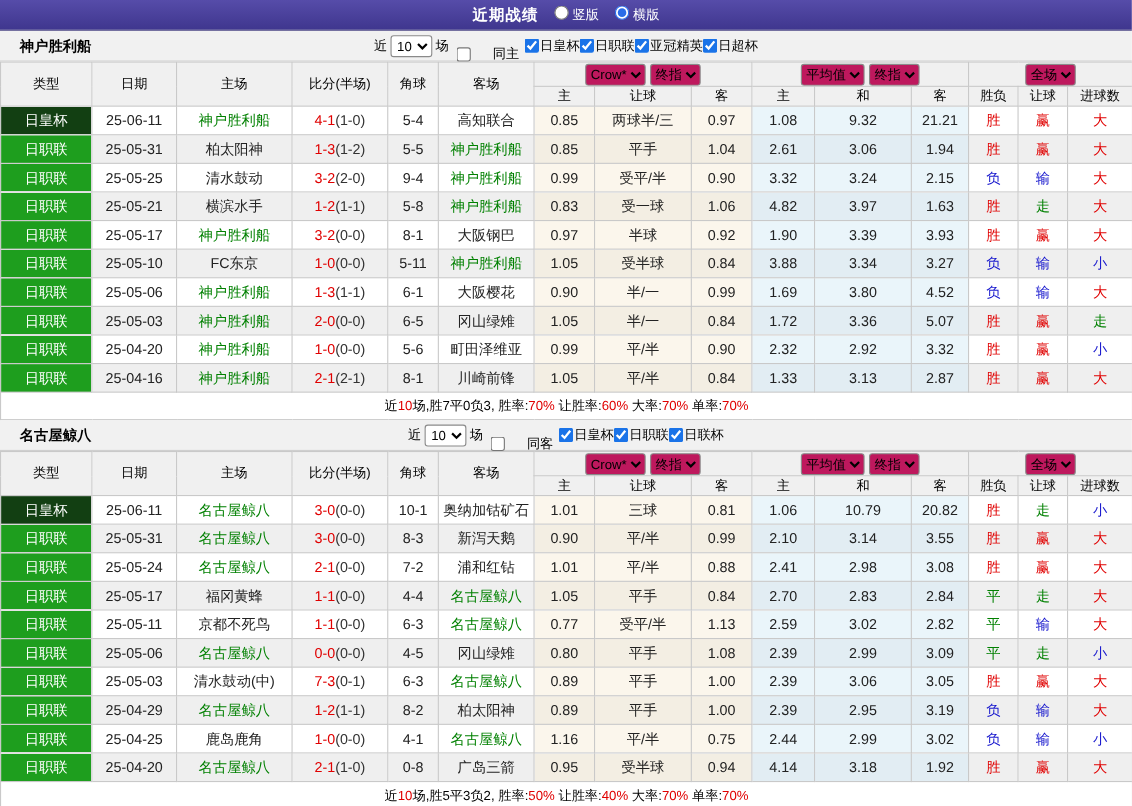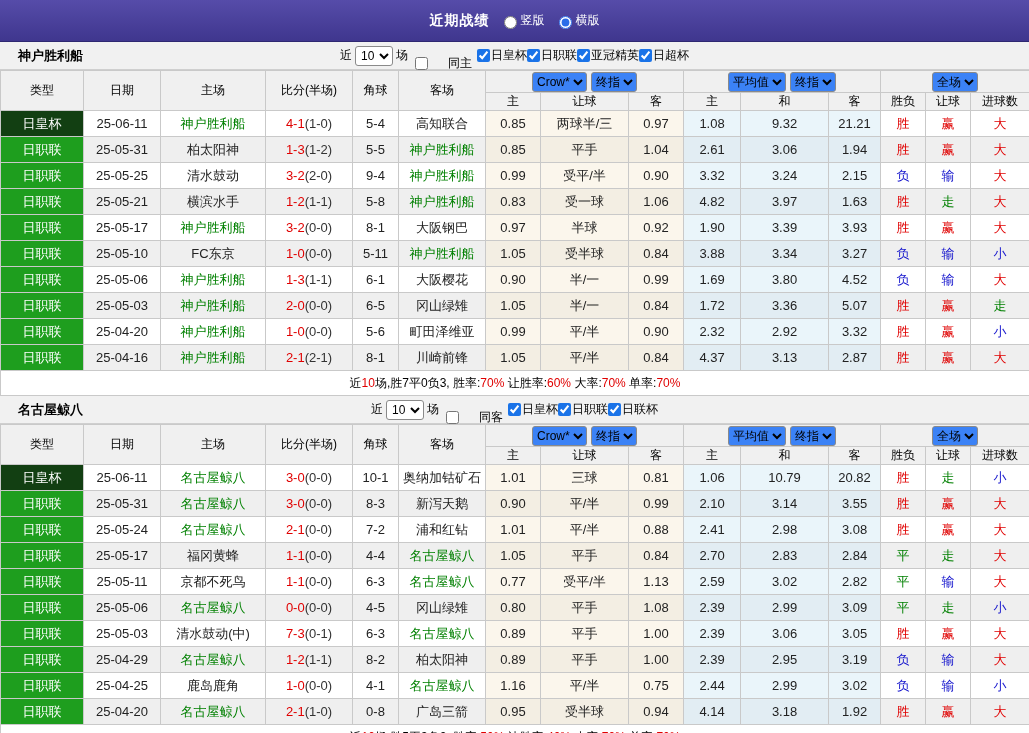--- a/index.html
+++ b/index.html
@@ -1,27 +1,27 @@
 <!DOCTYPE html>
 <html><head>
 <meta charset="utf-8">
 <style>
   * { box-sizing: border-box; margin: 0; padding: 0; }
   html, body { width: 1029px; background: #fff; font-family: "Liberation Sans", sans-serif; }
   body { overflow: hidden; }
 
   
   .topbar {
-    height: 42px;
+    height: 28px;
     background: linear-gradient(#564ca9, #3f368e);
     border-bottom: 1px solid #2e2871;
     display: flex; align-items: center; justify-content: center; gap: 14px;
   }
   .topbar .title { color: #fff; font-weight: bold; font-size: 14px; letter-spacing: 1px; }
-  .topbar label { display: inline-flex; align-items: flex-end; gap: 4px; color: #fff; font-size: 12px; cursor: pointer; }
+  .topbar label { display: inline-flex; align-items: flex-start; gap: 4px; color: #fff; font-size: 12px; cursor: pointer; }
   .topbar input[type=radio] { width: 13px; height: 13px; accent-color: #2b6de8; margin: 0; }
 
   
   .team-bar {
     height: 28px; background: #f1f1f1; border-bottom: 1px solid #cfcfcf;
     position: relative; display: flex; align-items: center;
   }
   .team-name { position: absolute; left: 18px; font-size: 13px; font-weight: bold; color: #000; }
   .filter { margin: 0 auto; display: flex; align-items: center; gap: 3px; font-size: 12px; color: #000; }
   .filter select { height: 20px; font-size: 12px; border: 1px solid #8a8a8a; border-radius: 3px; background: #fff; padding: 0 1px; }
@@ -33,21 +33,21 @@
 
   
   table { width: 1029px; border-collapse: collapse; table-layout: fixed; }
   th, td {
     border: 1px solid #c9c9c9; text-align: center;
     overflow: hidden; white-space: nowrap;
   }
   thead th { background: #f0f0f0; font-weight: normal; font-size: 12px; color: #000; }
   tr.hdr-top th { height: 22px; }
   tr.hdr-sub th { height: 17px; }
-  .dd-cell select { height: 20px; font-size: 12px; border: 1px solid #8a8a8a; border-radius: 3px; background: #3b82f6; margin: 0 2px; }
+  .dd-cell select { height: 20px; font-size: 12px; border: 1px solid #8a8a8a; border-radius: 3px; background: #be185d; margin: 0 2px; }
 
   tbody td { height: 26px; font-size: 13px; color: #222; }
   tr.odd td { background: #fff; }
   tr.even td { background: #efefef; }
   tr.odd td.crow { background: #fbf6ec; }
   tr.even td.crow { background: #f3eee3; }
   tr.odd td.avg { background: #eaf5fa; }
   tr.even td.avg { background: #e2edf3; }
 
   td.type { color: #fff; font-size: 13px; }
@@ -316,21 +316,21 @@
         <tr class="even">
     <td class="type league">日职联</td>
     <td class="date">25-04-16</td>
     <td class="team home focus">神户胜利船</td>
     <td class="score"><span class="ft">2-1</span><span class="ht">(2-1)</span></td>
     <td class="corner">8-1</td>
     <td class="team away">川崎前锋</td>
     <td class="crow">1.05</td>
     <td class="crow">平/半</td>
     <td class="crow">0.84</td>
-    <td class="avg">4.37</td>
+    <td class="avg">1.33</td>
     <td class="avg">3.13</td>
     <td class="avg">2.87</td>
     <td class="res c-red">胜</td>
     <td class="res c-red">赢</td>
     <td class="res c-red">大</td>
   </tr>
       </tbody>
     <tfoot>
       <tr>
         <td colspan="15" class="summary" id="summary-0"><span>近</span><span class="red">10</span><span>场,胜7平0负3, 胜率:</span><span class="red">70%</span><span> 让胜率:</span><span class="red">60%</span><span> 大率:</span><span class="red">70%</span><span> 单率:</span><span class="red">70%</span></td>

